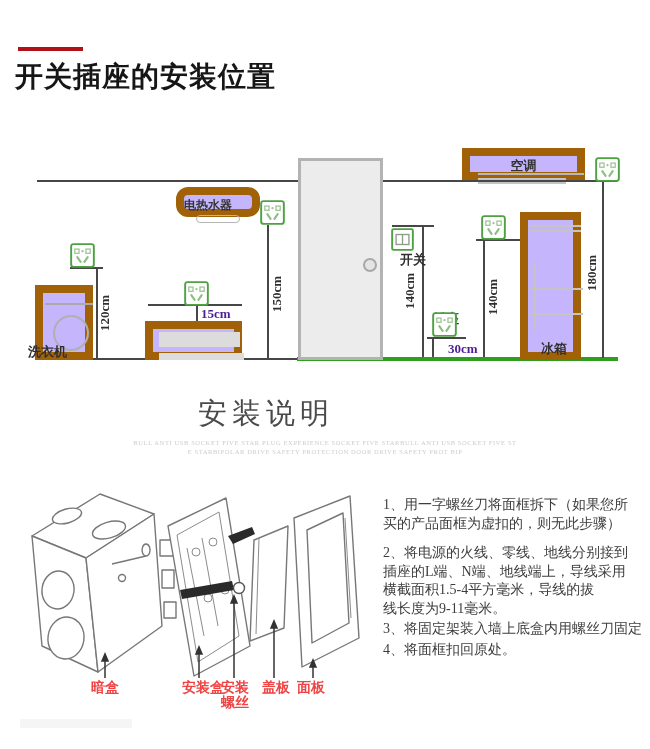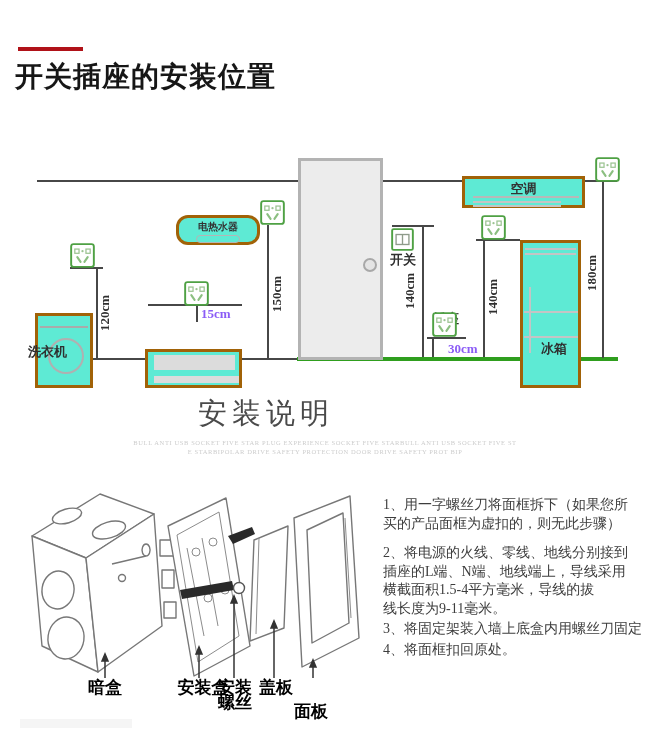--- a/index.html
+++ b/index.html
@@ -10,37 +10,37 @@
   .red-line{left:18px;top:47px;width:65px;height:4px;background:#b01218;}
   .page-title{left:15px;top:58px;font-size:28px;font-weight:700;color:#161616;letter-spacing:1px;}
   
   .ln{background:#474747;}
   
   .ceiling{left:37px;top:180px;width:580px;height:2px;z-index:1;}
   .floor-dark{left:37px;top:358px;width:262px;height:2px;z-index:1;}
   .floor-green{left:297px;top:357px;width:321px;height:4px;background:#2f9e1e;z-index:1;}
   .door{left:298px;top:158px;width:85px;height:202px;background:#ececec;border:3px solid #b3b3b3;box-sizing:border-box;z-index:2;}
   .door-knob{left:363px;top:258px;width:10px;height:10px;border:2px solid #a8a8a8;border-radius:50%;background:#e4e4e4;z-index:3;}
-  .appliance{border:3px solid #a16207;background:#5eead4;box-sizing:border-box;z-index:2;margin-top:28px;}
+  .appliance{border:8px solid #a16207;background:#c4b5fd;box-sizing:border-box;z-index:2;}
   .ac{left:462px;top:148px;width:123px;height:32px;}
   .ac-label{width:100%;text-align:center;font-size:13px;font-weight:600;margin-top:1px;}
   .wh{left:176px;top:187px;width:84px;height:30px;border-radius:12px;}
-  .wh-label{width:100%;text-align:center;font-size:10px;font-weight:600;margin-top:2px;}
+  .wh-label{width:100%;text-align:left;font-size:12px;font-weight:600;margin-top:2px;}
   .wh-pill{margin:1px auto 0;width:42px;height:6px;border:1.5px solid #b5b5b5;border-radius:4px;}
   .wm{left:35px;top:285px;width:58px;height:75px;}
   .tv{left:145px;top:321px;width:97px;height:39px;}
   .fridge{left:520px;top:212px;width:61px;height:148px;}
   .diagram-label{font-size:13px;font-weight:600;color:#2f2f2f;z-index:3;white-space:nowrap;}
-  .dim-h{font-size:13px;font-weight:600;color:#8b5cf6;z-index:3;white-space:nowrap;}
+  .dim-h{font-size:13px;font-weight:600;color:#4c1d95;z-index:3;white-space:nowrap;}
   .dim-v{width:60px;text-align:center;transform:rotate(-90deg);font-size:13px;font-weight:600;color:#2f2f2f;z-index:3;white-space:nowrap;}
   .sock{z-index:3;}
   
   .sec-heading{left:0;top:394px;width:532px;text-align:center;font-size:29px;color:#4a4a4a;letter-spacing:5px;}
   .wmark{left:0;width:650px;text-align:center;font-size:6.5px;color:#cdcdcd;letter-spacing:0.6px;white-space:nowrap;}
-  .part-label{font-size:17px;font-weight:600;color:#000000;text-align:center;line-height:15px;z-index:2;}
+  .part-label{font-size:14px;font-weight:600;color:#ef4444;text-align:center;line-height:15px;z-index:2;}
   .instructions{left:383px;top:496px;width:270px;font-size:14px;line-height:18.5px;color:#3d3d3d;}
   .instructions div{white-space:nowrap;}
   .gap-lg{margin-top:11px;}
   .gap-sm{margin-top:2px;}
   .faint-bar{left:20px;top:719px;width:112px;height:9px;background:#f5f5f5;}
 </style>
 </head>
 <body>
 
 <svg width="0" height="0" style="position:absolute" aria-hidden="true">
@@ -115,21 +115,21 @@
   <div class="abs dim-h" style="left:201px;top:306px">15cm</div>
   <div class="abs appliance tv">
     <div style="position:absolute;left:6px;top:3px;width:81px;height:15px;background:#dcdcdc"></div>
     <div style="position:absolute;left:6px;top:24px;width:85px;height:7px;background:#dcdcdc"></div>
   </div>
 
   <div class="abs ln" style="left:392px;top:225px;width:42px;height:2px"></div>
   <svg class="abs sock" style="left:391px;top:228px" width="23" height="23">
       <use href="#sym-switch"></use>
     </svg>
-  <div class="abs diagram-label" style="left:390px;top:251px">开关</div>
+  <div class="abs diagram-label" style="left:400px;top:251px">开关</div>
   <div class="abs ln" style="left:422px;top:225px;width:2px;height:133px"></div>
   <div class="abs dim-v" style="left:380px;top:283px">140cm</div>
 
   <div class="abs diagram-label" style="left:433px;top:310px">插座</div>
   <svg class="abs sock" style="left:432px;top:312px" width="25" height="25">
       <use href="#sym-socket"></use>
     </svg>
   <div class="abs ln" style="left:427px;top:337px;width:39px;height:2px"></div>
   <div class="abs ln" style="left:432px;top:339px;width:2px;height:19px"></div>
   <div class="abs dim-h" style="left:448px;top:341px">30cm</div>
@@ -205,21 +205,21 @@
     </g>
   </svg>
 
   <div class="abs part-label" style="left:85px;top:680px;width:40px">暗盒</div>
   <div class="abs part-label" style="left:176px;top:680px;width:54px">安装盒</div>
   <div class="abs part-label" style="left:216px;top:680px;width:38px">
     <div>安装</div>
     <div>螺丝</div>
   </div>
   <div class="abs part-label" style="left:256px;top:680px;width:40px">盖板</div>
-  <div class="abs part-label" style="left:291px;top:704px;width:40px">面板</div>
+  <div class="abs part-label" style="left:291px;top:680px;width:40px">面板</div>
 
   <div class="abs instructions">
     <div>1、用一字螺丝刀将面框拆下（如果您所</div>
     <div>买的产品面框为虚扣的，则无此步骤）</div>
     <div class="gap-lg">2、将电源的火线、零线、地线分别接到</div>
     <div>插座的L端、N端、地线端上，导线采用</div>
     <div>横截面积1.5-4平方毫米，导线的拔</div>
     <div>线长度为9-11毫米。</div>
     <div class="gap-sm">3、将固定架装入墙上底盒内用螺丝刀固定</div>
     <div class="gap-sm">4、将面框扣回原处。</div>

